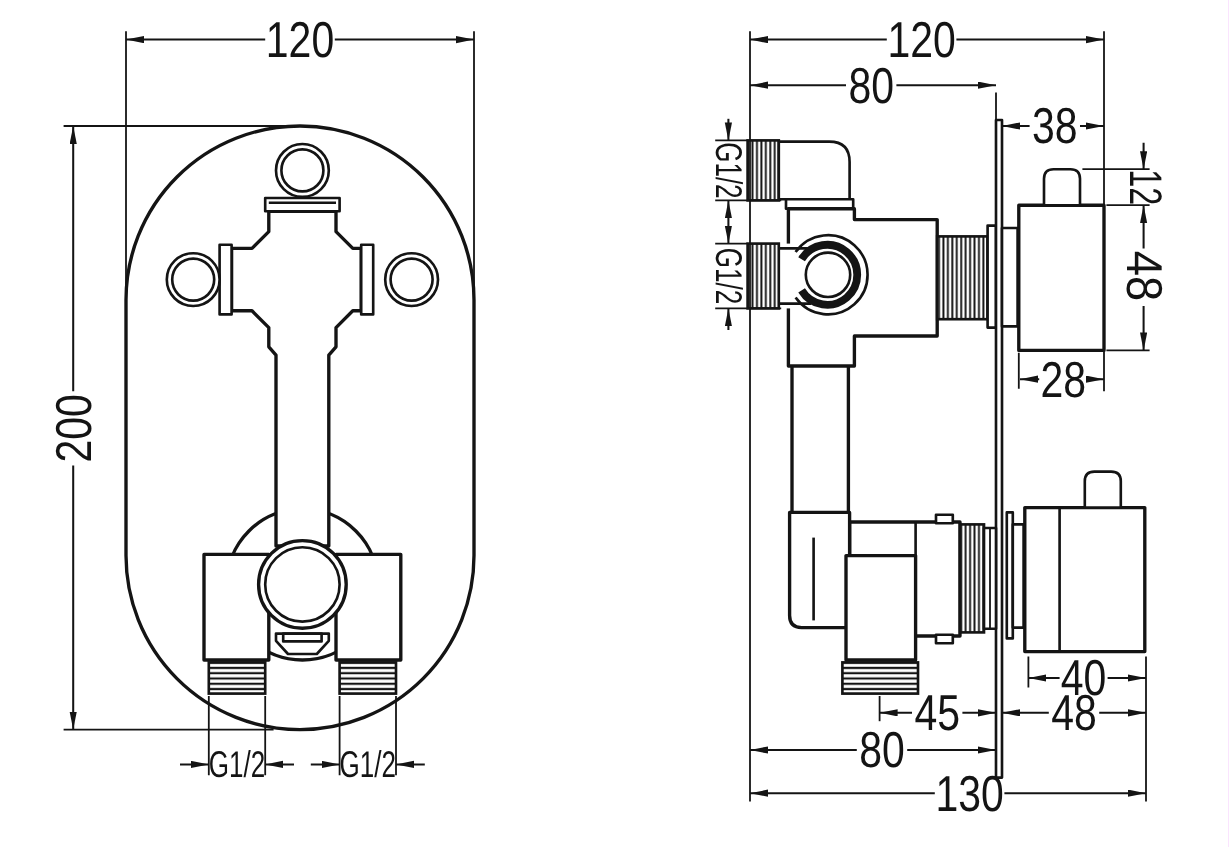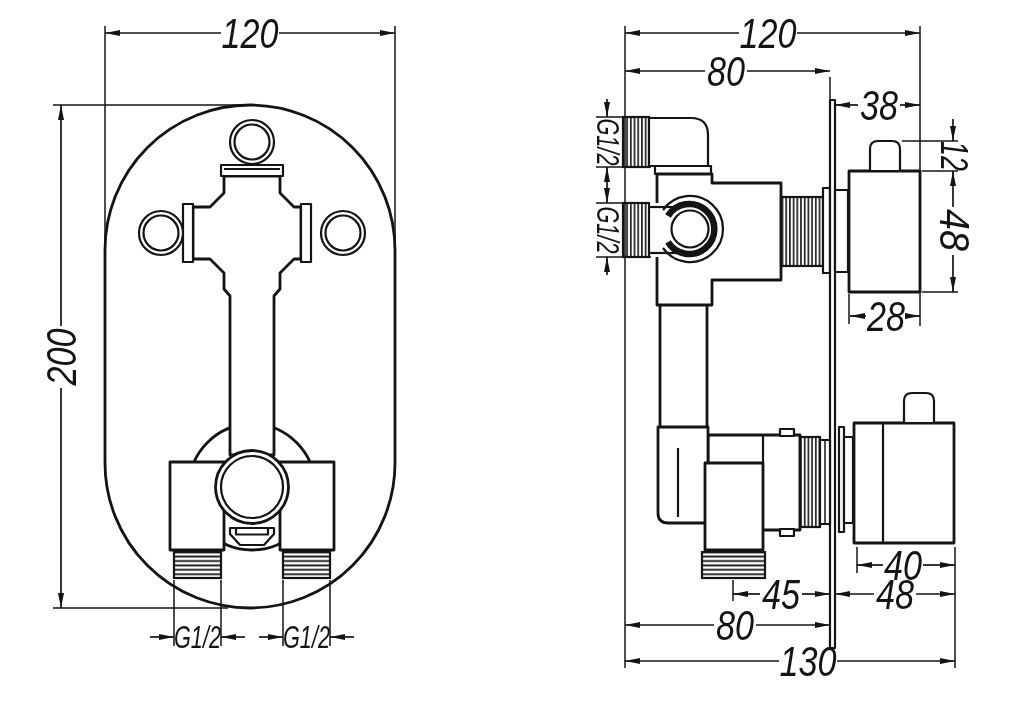--- a/index.html
+++ b/index.html
@@ -1,16 +1,16 @@
 <!DOCTYPE html>
 <html><head>
 <meta charset="utf-8">
 <style>
   html,body{margin:0;padding:0;background:#ffffff;}
-  .stage{width:1024px;height:706px;background:#f0abfc;position:relative;overflow:hidden;font-style:italic;}
+  .stage{width:1024px;height:706px;background:#f0abfc;position:relative;overflow:hidden;}
   svg{display:block;}
   .geo{fill:#ffffff;stroke:#141414;stroke-width:2.8;stroke-linejoin:round;}
   .geo2{fill:#ffffff;stroke:#141414;stroke-width:2.2;stroke-linejoin:round;}
   .nofill{fill:none;}
   .thin{stroke:#141414;stroke-width:2.2;fill:none;}
   .thick{stroke:#141414;stroke-width:6.5;fill:none;}
   .dim{stroke:#141414;stroke-width:1.7;fill:none;}
   .ext{stroke:#141414;stroke-width:1.5;fill:none;}
   .dtxt{font-family:"Liberation Sans","DejaVu Sans",sans-serif;font-size:42px;fill:#141414;
         text-anchor:middle;dominant-baseline:central;}

